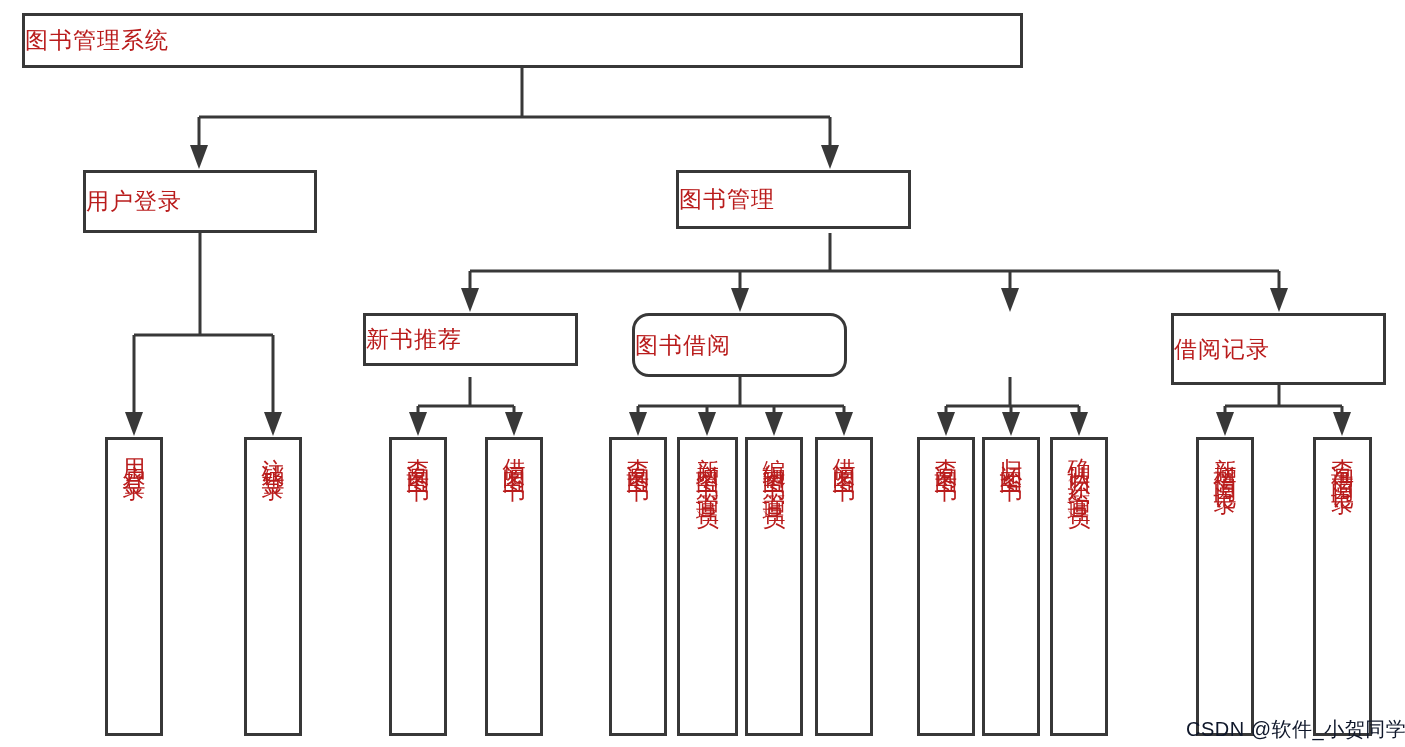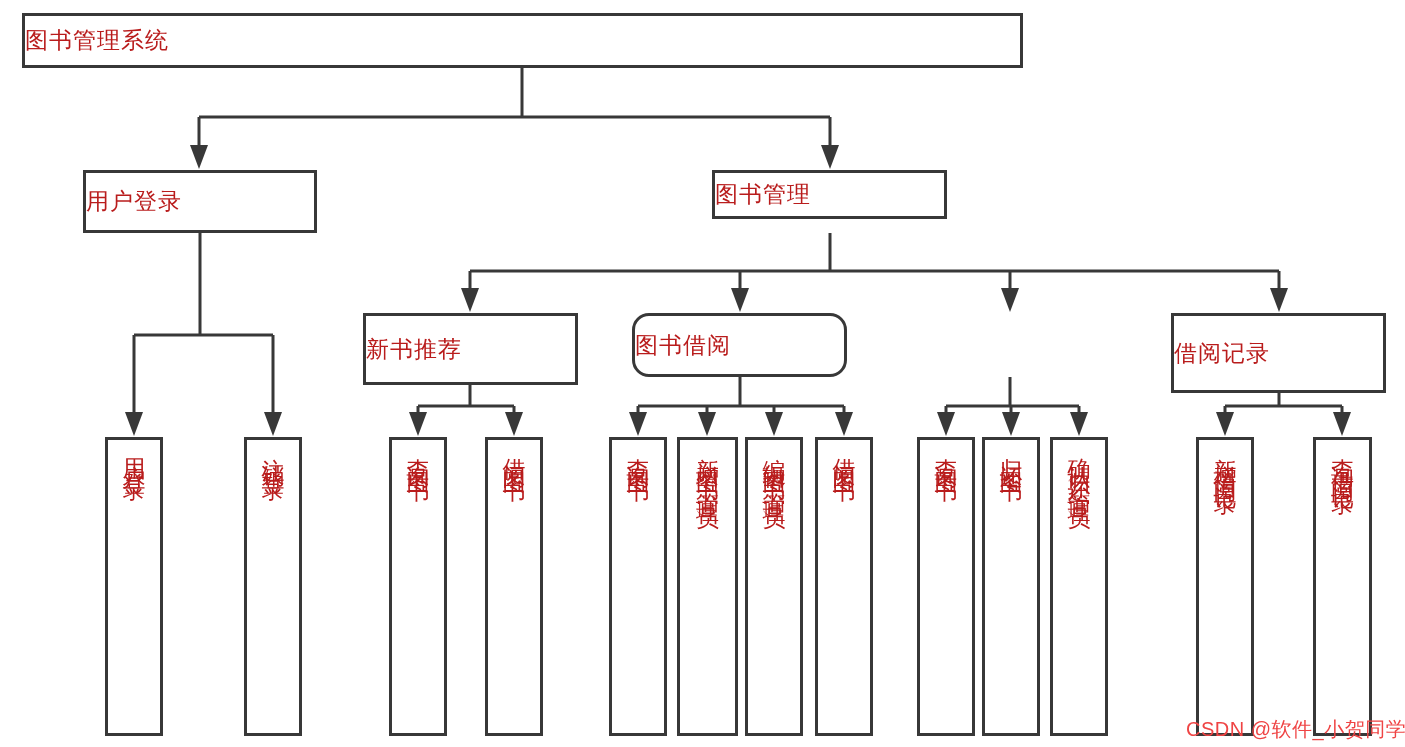--- a/index.html
+++ b/index.html
@@ -16,43 +16,43 @@
     color:#b91c1c;font-size:23px;z-index:1;letter-spacing:1px;
   }
   .v{
     writing-mode:vertical-rl;text-orientation:mixed;
     letter-spacing:7px;line-height:1;
   }
   
   #n-root{left:22px;top:13px;width:1001px;height:55px;}
   
   #n-user-login{left:83px;top:170px;width:234px;height:63px;}
-  #n-book-mgmt{left:712px;top:170px;width:235px;height:49px;}
+  #n-book-mgmt{left:676px;top:170px;width:235px;height:59px;}
   
-  #n-new-book{left:363px;top:313px;width:215px;height:72px;}
+  #n-new-book{left:363px;top:313px;width:215px;height:53px;}
   #n-book-borrow{left:632px;top:313px;width:215px;height:64px;border-radius:17px;}
   #n-current-borrow{left:902px;top:313px;width:215px;height:64px;}
-  #n-borrow-record{left:1171px;top:313px;width:215px;height:80px;}
+  #n-borrow-record{left:1171px;top:313px;width:215px;height:72px;}
   
   #l-user-login{left:105px;top:437px;width:58px;height:299px;}
   #l-logout{left:244px;top:437px;width:58px;height:299px;}
   #l-nb-query{left:389px;top:437px;width:58px;height:299px;}
   #l-nb-borrow{left:485px;top:437px;width:58px;height:299px;}
   #l-bb-query{left:609px;top:437px;width:58px;height:299px;}
   #l-bb-add{left:677px;top:437px;width:61px;height:299px;}
   #l-bb-edit{left:745px;top:437px;width:58px;height:299px;}
   #l-bb-borrow{left:815px;top:437px;width:58px;height:299px;}
   #l-cb-query{left:917px;top:437px;width:58px;height:299px;}
   #l-cb-return{left:982px;top:437px;width:58px;height:299px;}
   #l-cb-confirm{left:1050px;top:437px;width:58px;height:299px;}
   #l-br-add{left:1196px;top:437px;width:58px;height:299px;}
   #l-br-query{left:1313px;top:437px;width:59px;height:299px;}
   .watermark{
     position:absolute;left:1186px;top:716px;z-index:2;
-    color:#ef4444;font-size:20px;letter-spacing:0.5px;white-space:nowrap;
+    color:#0f172a;font-size:20px;letter-spacing:0.5px;white-space:nowrap;
   }
 </style>
 </head>
 <body>
 
 <div class="diagram">
 
   <svg class="connectors" viewBox="0 0 1405 747" width="1405" height="747" xmlns="http://www.w3.org/2000/svg">
 
     <path d="M522 68 V117 M199 117 H830 M199 117 V147 M830 117 V147" stroke="#383838"></path>

